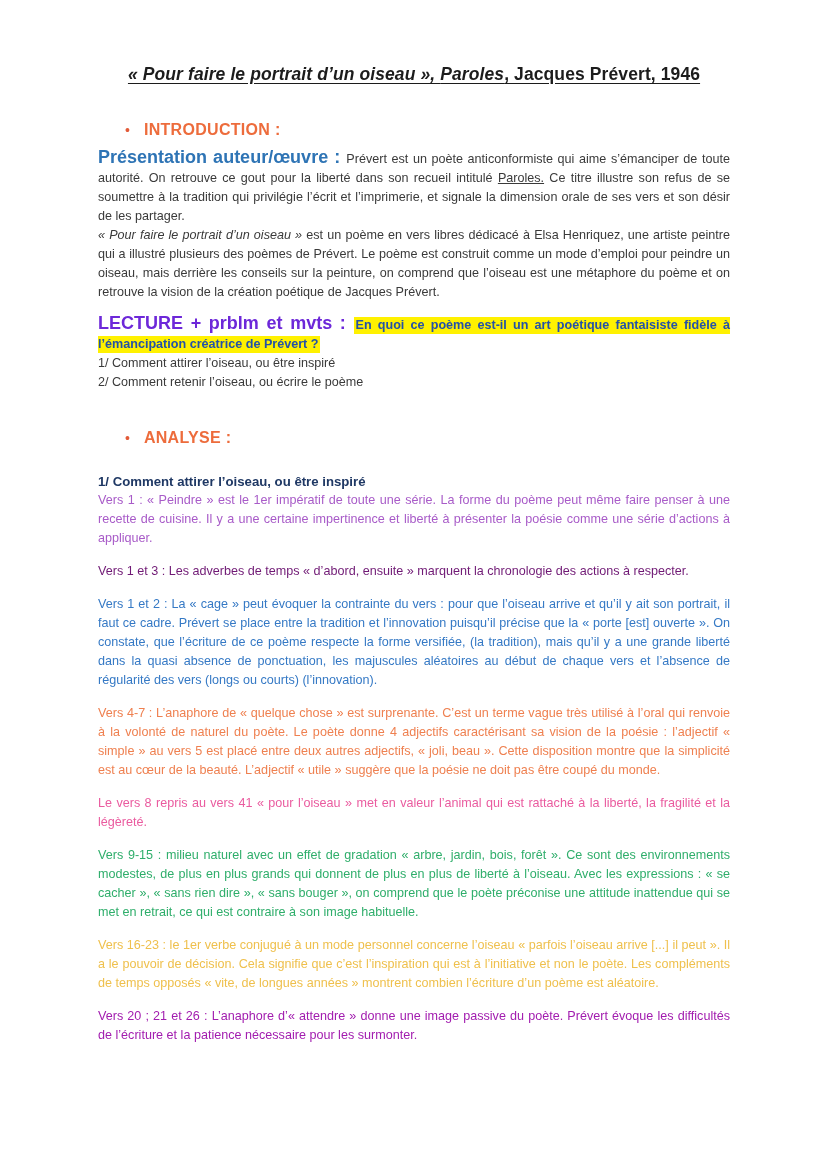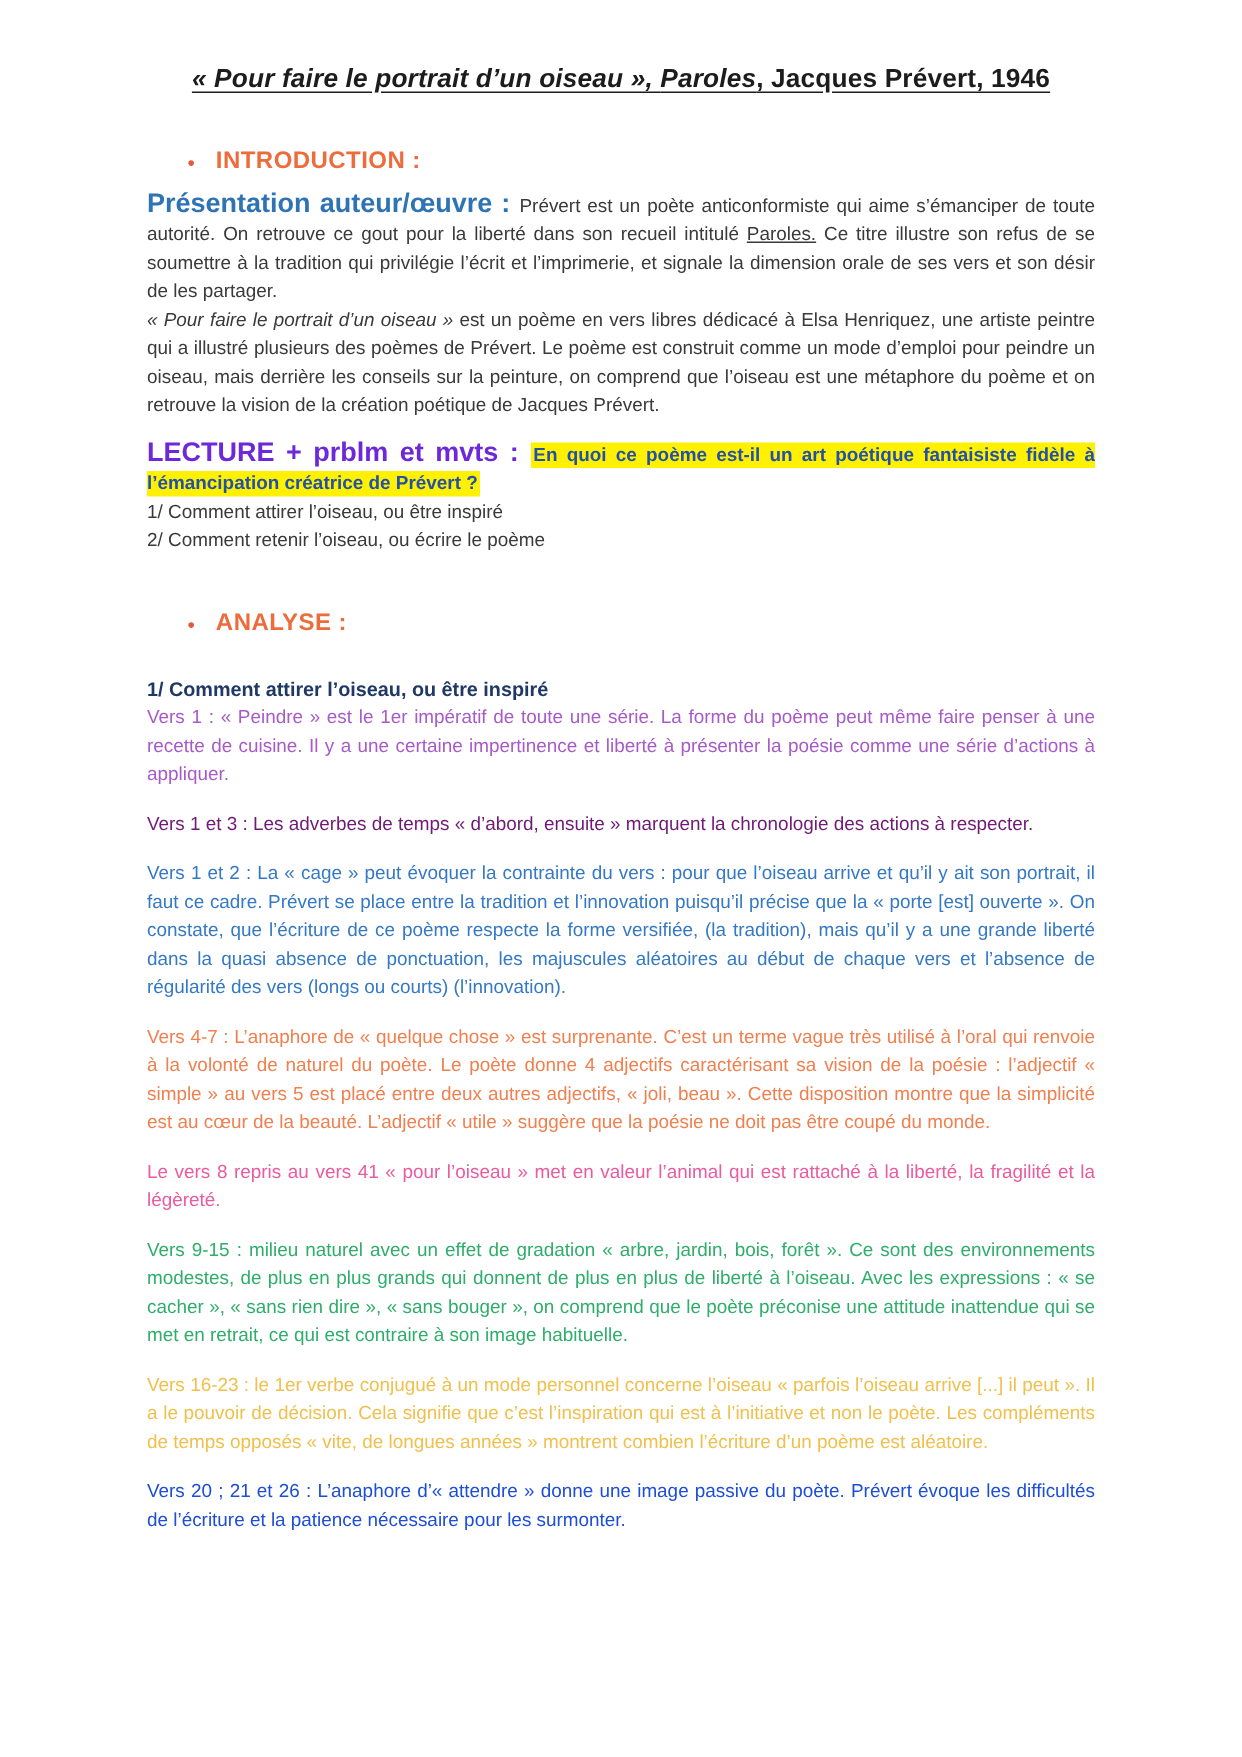--- a/index.html
+++ b/index.html
@@ -8,21 +8,21 @@
     background: #ffffff;
   }
   .page {
     position: relative;
     width: 828px;
     height: 1171px;
     background: #ffffff;
     font-family: "Liberation Sans", "DejaVu Sans", sans-serif;
     color: #3a3a3a;
     box-sizing: border-box;
-    padding: 42px 98px 40px 98px;
+    padding: 64px 98px 40px 98px;
     overflow: hidden;
   }
   .doc-title {
     text-align: center;
     font-size: 17.5px;
     font-weight: bold;
     color: #1c1c1c;
     text-decoration: underline;
     text-underline-offset: 3px;
     margin: 0 0 36px 0;
@@ -112,15 +112,15 @@
 
   <h2 class="part-title" style="color: rgb(31, 56, 100);">1/ Comment attirer l’oiseau, ou être inspiré</h2>
 
   <p class="body-text analysis-paragraph first" style="color: rgb(168, 91, 200);">Vers 1 : « Peindre » est le 1er impératif de toute une série. La forme du poème peut même faire penser à une recette de cuisine. Il y a une certaine impertinence et liberté à présenter la poésie comme une série d’actions à appliquer.</p>
   <p class="body-text analysis-paragraph" style="color: #701a75;">Vers 1 et 3 : Les adverbes de temps « d’abord, ensuite » marquent la chronologie des actions à respecter.</p>
   <p class="body-text analysis-paragraph" style="color: rgb(53, 121, 197);">Vers 1 et 2 : La « cage » peut évoquer la contrainte du vers : pour que l’oiseau arrive et qu’il y ait son portrait, il faut ce cadre. Prévert se place entre la tradition et l’innovation puisqu’il précise que la « porte [est] ouverte ». On constate, que l’écriture de ce poème respecte la forme versifiée, (la tradition), mais qu’il y a une grande liberté dans la quasi absence de ponctuation, les majuscules aléatoires au début de chaque vers et l’absence de régularité des vers (longs ou courts) (l’innovation).</p>
   <p class="body-text analysis-paragraph" style="color: rgb(239, 128, 80);">Vers 4-7 : L’anaphore de « quelque chose » est surprenante. C’est un terme vague très utilisé à l’oral qui renvoie à la volonté de naturel du poète. Le poète donne 4 adjectifs caractérisant sa vision de la poésie : l’adjectif « simple » au vers 5 est placé entre deux autres adjectifs, « joli, beau ». Cette disposition montre que la simplicité est au cœur de la beauté. L’adjectif « utile » suggère que la poésie ne doit pas être coupé du monde.</p>
   <p class="body-text analysis-paragraph" style="color: rgb(234, 91, 159);">Le vers 8 repris au vers 41 « pour l’oiseau » met en valeur l’animal qui est rattaché à la liberté, la fragilité et la légèreté.</p>
   <p class="body-text analysis-paragraph" style="color: rgb(47, 174, 107);">Vers 9-15 : milieu naturel avec un effet de gradation « arbre, jardin, bois, forêt ». Ce sont des environnements modestes, de plus en plus grands qui donnent de plus en plus de liberté à l’oiseau. Avec les expressions : « se cacher », « sans rien dire », « sans bouger », on comprend que le poète préconise une attitude inattendue qui se met en retrait, ce qui est contraire à son image habituelle.</p>
   <p class="body-text analysis-paragraph" style="color: rgb(239, 192, 77);">Vers 16-23 : le 1er verbe conjugué à un mode personnel concerne l’oiseau « parfois l’oiseau arrive [...] il peut ». Il a le pouvoir de décision. Cela signifie que c’est l’inspiration qui est à l’initiative et non le poète. Les compléments de temps opposés « vite, de longues années » montrent combien l’écriture d’un poème est aléatoire.</p>
-  <p class="body-text analysis-paragraph" style="color: #1d4ed8;">Vers 20 ; 21 et 26 : L’anaphore d’« attendre » donne une image passive du poète. Prévert évoque les difficultés de l’écriture et la patience nécessaire pour les surmonter.</p>
+  <p class="body-text analysis-paragraph" style="color: #a21caf;">Vers 20 ; 21 et 26 : L’anaphore d’« attendre » donne une image passive du poète. Prévert évoque les difficultés de l’écriture et la patience nécessaire pour les surmonter.</p>
 
 </div>
 
 </body></html>

